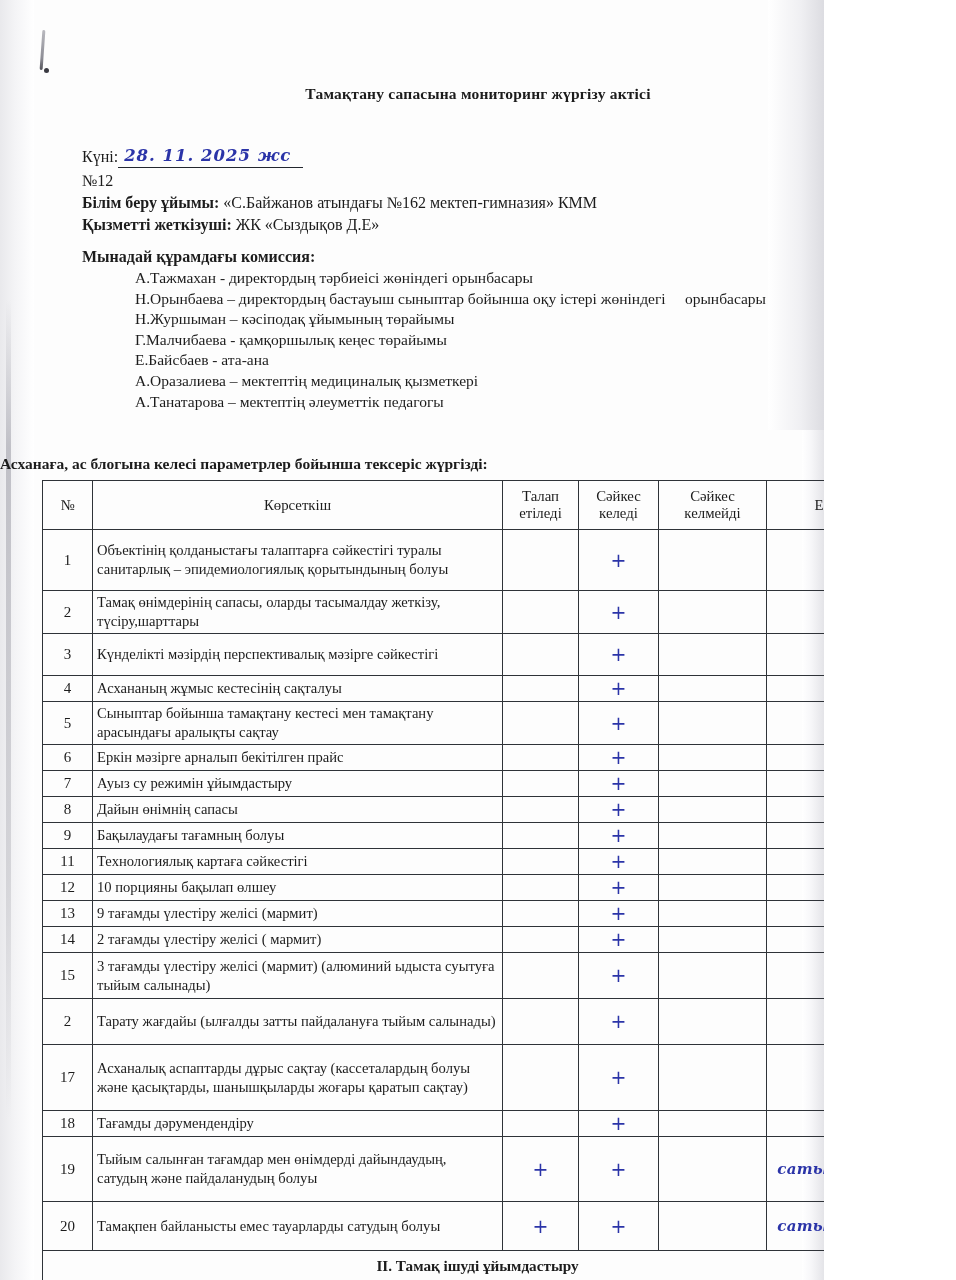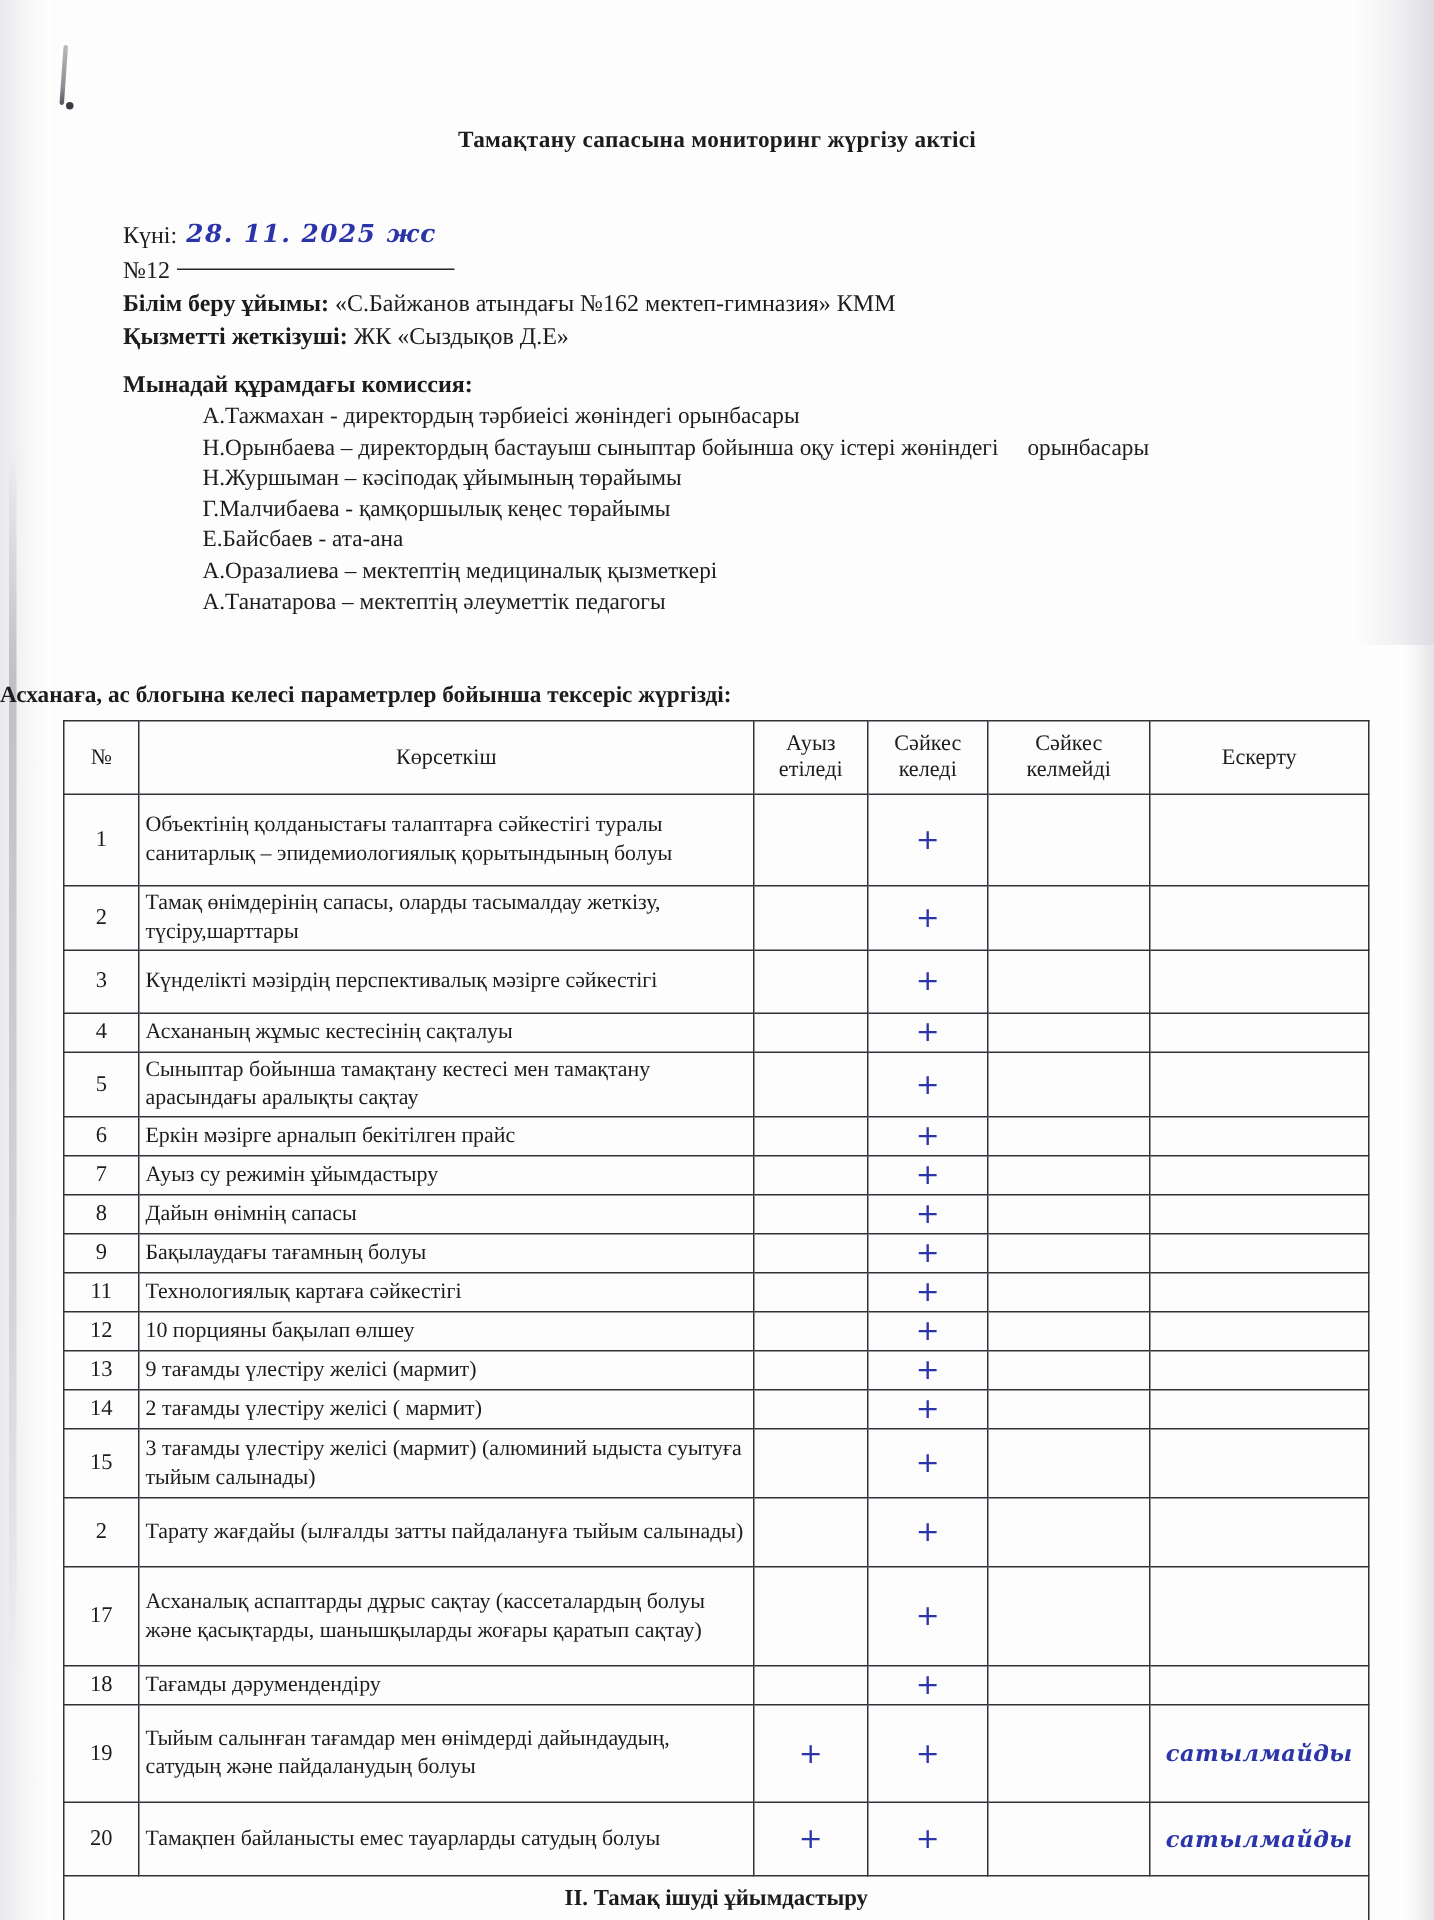--- a/index.html
+++ b/index.html
@@ -6,21 +6,21 @@
     margin: 0;
     padding: 0;
     background: #ffffff;
   }
   body {
     font-family: "Liberation Serif", serif;
     color: #1c1c1c;
   }
   #page {
     position: relative;
-    width: 956px;
+    width: 824px;
     height: 1280px;
     overflow: hidden;
     background: #fdfdfd;
   }
   
   .scan-left-shadow {
     position: absolute;
     left: 0; top: 0;
     width: 34px; height: 1280px;
     background: linear-gradient(to right, #e9e9ec 0%, #f4f4f6 45%, #ffffff 100%);
@@ -91,21 +91,21 @@
   .hand {
     font-family: "DejaVu Serif", serif;
     color: #2b34a8;
     font-style: italic;
     font-weight: bold;
   }
   .date-value {
     display: inline-block;
     border-bottom: 1.4px solid #23272e;
     min-width: 175px;
-    padding: 0 4px 13px 6px;
+    padding: 0 4px 1px 6px;
     font-size: 16.5px;
     letter-spacing: 1px;
     transform: translateY(-1px);
   }
 
   .commission-head {
     position: absolute;
     left: 82px; top: 248px;
     font-size: 16px;
     font-weight: bold;
@@ -248,21 +248,21 @@
         <col class="c-ind">
         <col class="c-req">
         <col class="c-ok">
         <col class="c-no-ok">
         <col class="c-note">
     </colgroup>
     <thead>
       <tr>
         <td>№</td>
         <td>Көрсеткіш</td>
-        <td><span>Ауыз</span><br><span>етіледі</span></td>
+        <td><span>Талап</span><br><span>етіледі</span></td>
         <td><span>Сәйкес</span><br><span>келеді</span></td>
         <td><span>Сәйкес</span><br><span>келмейді</span></td>
         <td>Ескерту</td>
       </tr>
     </thead>
     <tbody>
       <tr class="r1">
         <td class="num">1</td>
         <td class="ind">Объектінің қолданыстағы талаптарға  сәйкестігі туралы  санитарлық – эпидемиологиялық қорытындының болуы</td>
         <td class="mark"></td>

